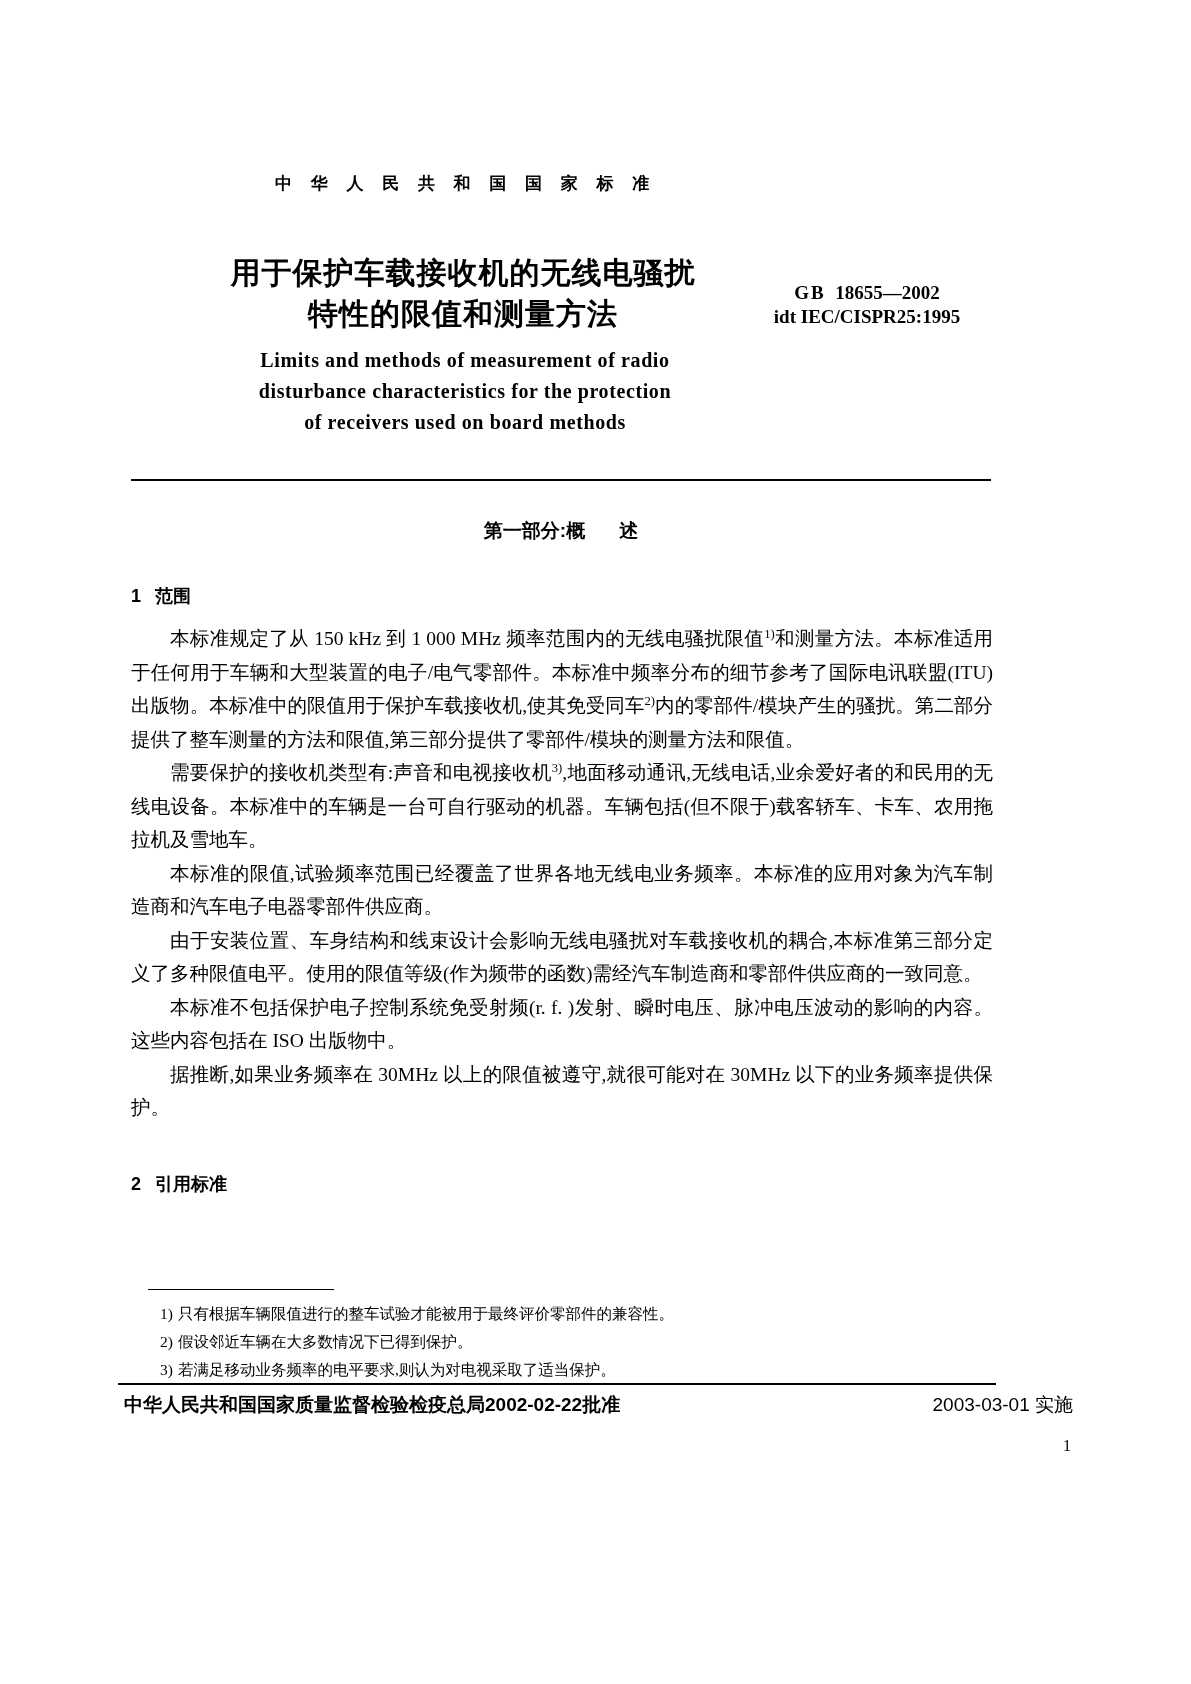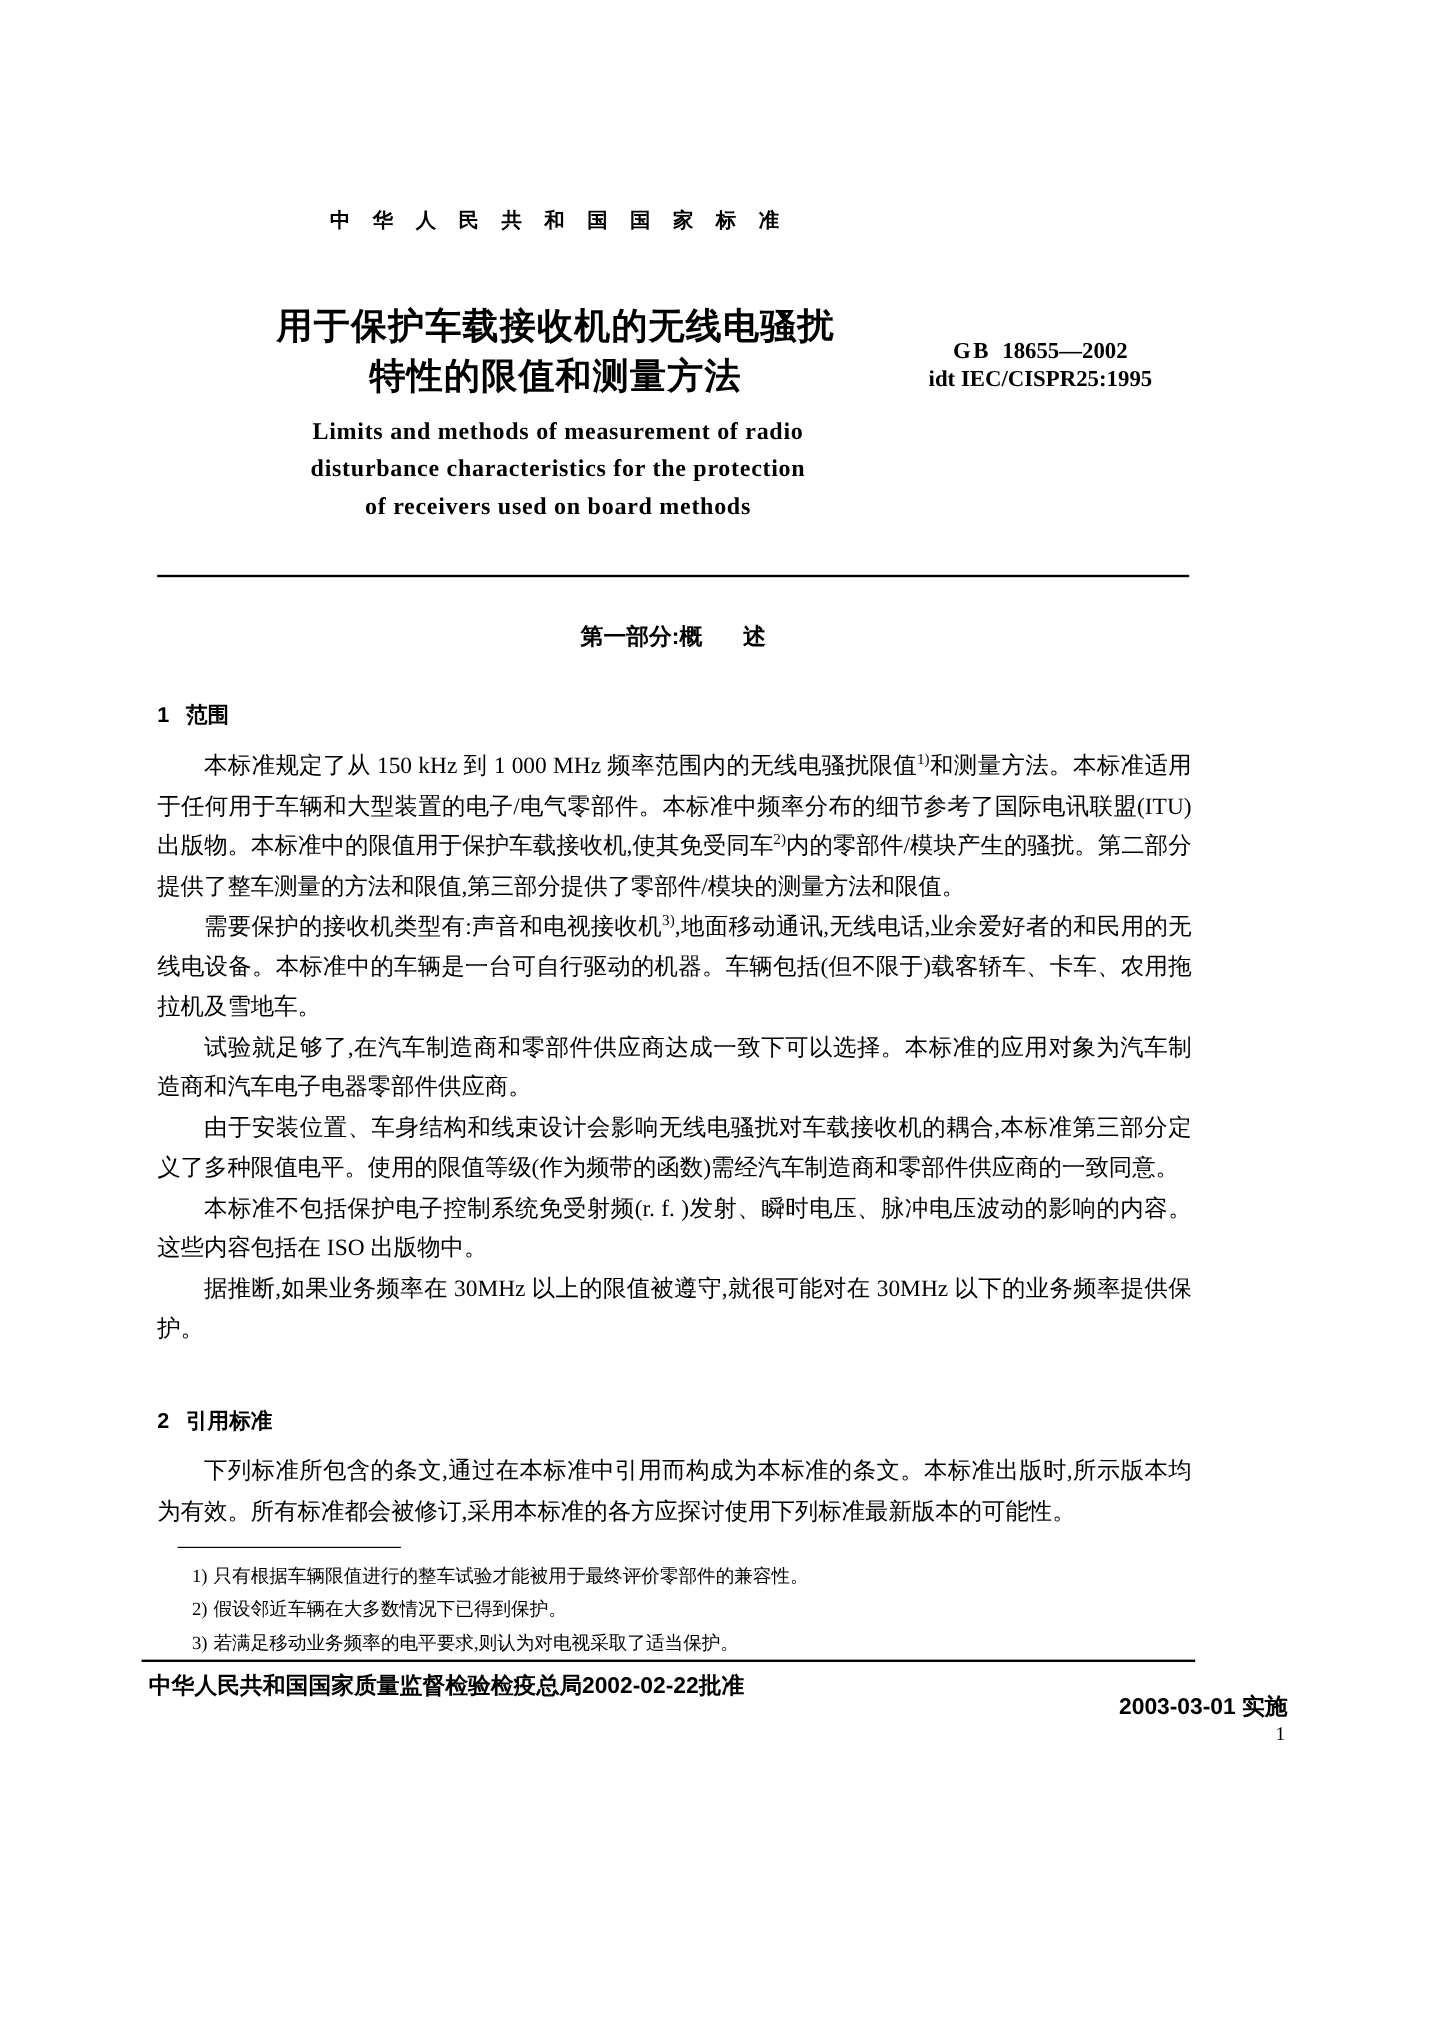--- a/index.html
+++ b/index.html
@@ -182,23 +182,22 @@
     font-size: 19px;
     font-weight: 700;
     white-space: nowrap;
   }
   .footer-right {
     position: absolute;
     right: 118px;
     top: 1392px;
     font-family: "Liberation Sans", "DejaVu Sans", sans-serif;
     font-size: 19px;
-    font-weight: 700;
-    white-space: nowrap;
-    margin-top: 17px;
+    font-weight: 400;
+    white-space: nowrap;
   }
   .page-number {
     position: absolute;
     right: 120px;
     top: 1437px;
     font-size: 16px;
     white-space: nowrap;
   }
 </style>
 </head>
@@ -232,33 +231,30 @@
     <span>第一部分:概</span><span class="gap"></span><span>述</span>
   </div>
 
   <div class="sec-heading" id="sec-1">
     <span class="num">1</span><span>范围</span>
   </div>
 
   <div class="body-block" id="body-1">
       <p>本标准规定了从 150 kHz 到 1 000 MHz 频率范围内的无线电骚扰限值<sup>1)</sup>和测量方法。本标准适用于任何用于车辆和大型装置的电子/电气零部件。本标准中频率分布的细节参考了国际电讯联盟(ITU)出版物。本标准中的限值用于保护车载接收机,使其免受同车<sup>2)</sup>内的零部件/模块产生的骚扰。第二部分提供了整车测量的方法和限值,第三部分提供了零部件/模块的测量方法和限值。</p>
       <p>需要保护的接收机类型有:声音和电视接收机<sup>3)</sup>,地面移动通讯,无线电话,业余爱好者的和民用的无线电设备。本标准中的车辆是一台可自行驱动的机器。车辆包括(但不限于)载客轿车、卡车、农用拖拉机及雪地车。</p>
-      <p>试验就足够了,在汽车制造商和零部件供应商达成一致下可以选择。本标准的应用对象为汽车制造商和汽车电子电器零部件供应商。</p>
+      <p>本标准的限值,试验频率范围已经覆盖了世界各地无线电业务频率。本标准的应用对象为汽车制造商和汽车电子电器零部件供应商。</p>
       <p>由于安装位置、车身结构和线束设计会影响无线电骚扰对车载接收机的耦合,本标准第三部分定义了多种限值电平。使用的限值等级(作为频带的函数)需经汽车制造商和零部件供应商的一致同意。</p>
       <p>本标准不包括保护电子控制系统免受射频(r. f. )发射、瞬时电压、脉冲电压波动的影响的内容。这些内容包括在 ISO 出版物中。</p>
       <p>据推断,如果业务频率在 30MHz 以上的限值被遵守,就很可能对在 30MHz 以下的业务频率提供保护。</p>
     </div>
 
   <div class="sec-heading" id="sec-2">
     <span class="num">2</span><span>引用标准</span>
   </div>
 
-  <div class="body-block" id="body-2">
-      <p>下列标准所包含的条文,通过在本标准中引用而构成为本标准的条文。本标准出版时,所示版本均为有效。所有标准都会被修订,采用本标准的各方应探讨使用下列标准最新版本的可能性。</p>
-    </div>
 
   <div class="footnote-rule"></div>
 
   <div class="footnotes" id="footnotes">
       <div><span class="fn-num">1)</span><span>只有根据车辆限值进行的整车试验才能被用于最终评价零部件的兼容性。</span></div>
       <div><span class="fn-num">2)</span><span>假设邻近车辆在大多数情况下已得到保护。</span></div>
       <div><span class="fn-num">3)</span><span>若满足移动业务频率的电平要求,则认为对电视采取了适当保护。</span></div>
     </div>
 
   <div class="rule-bottom"></div>

